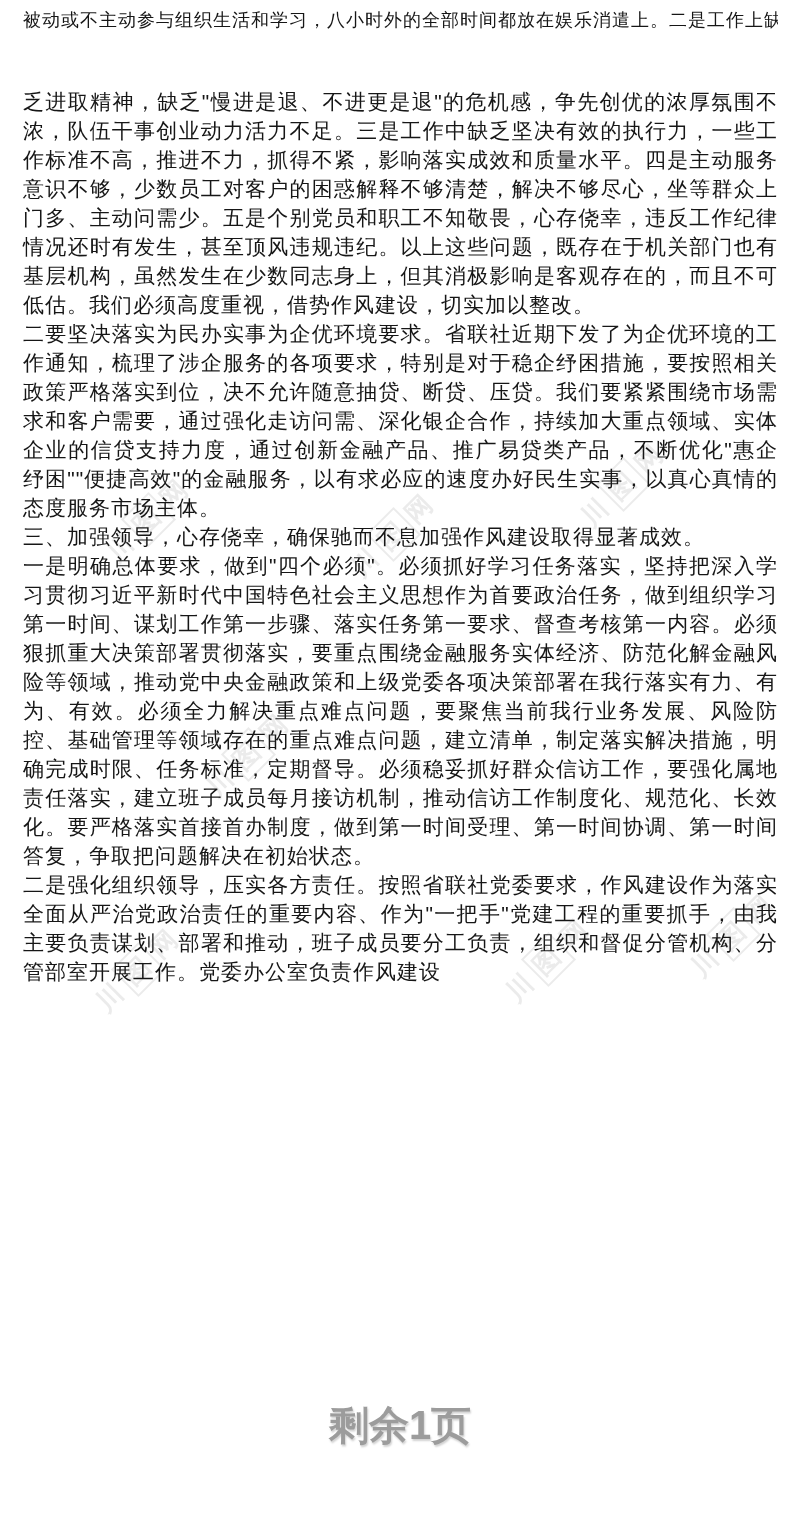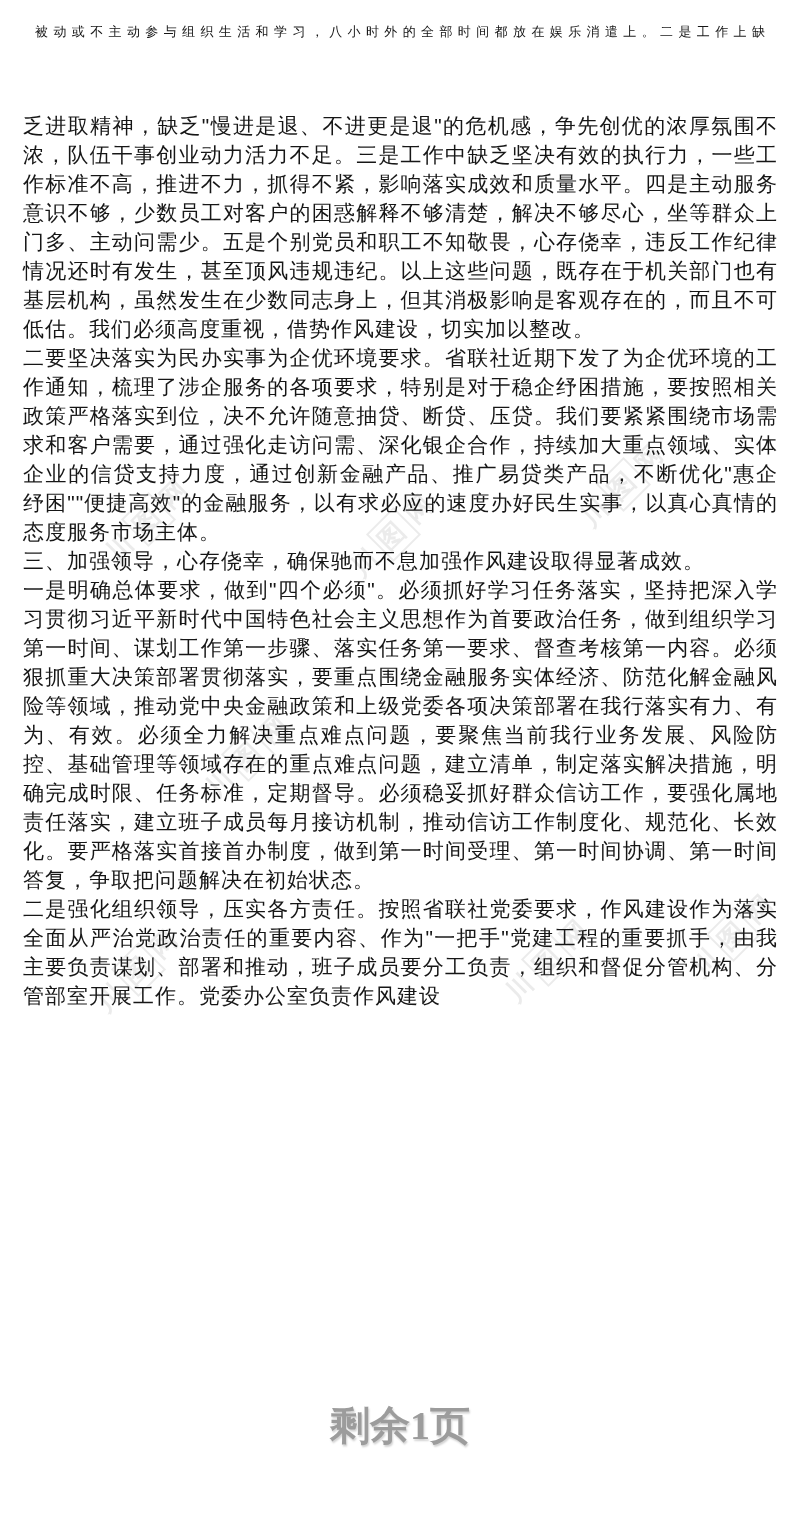--- a/index.html
+++ b/index.html
@@ -19,22 +19,22 @@
   }
   .para{
     margin:0;
     font-size:21px;
     line-height:29px;
     letter-spacing:1px;
     text-align:justify;
     word-break:break-all;
   }
   .fragment-line{
-    margin:12px;
-    font-size:13px;
+    margin:0;
+    font-size:18px;
     line-height:28px;
     letter-spacing:1px;
     text-align:justify;
     text-align-last:justify;
     word-break:break-all;
     white-space:nowrap;
     overflow:hidden;
   }
   .page-gap{
     height:53px;
@@ -61,21 +61,21 @@
   }
   .preview-footer{
     position:absolute;
     left:0;
     top:1398px;
     width:100%;
     display:flex;
     justify-content:center;
     gap:62px;
     z-index:3;
-    font-family:Liberation Serif, serif;
+    font-family:Liberation Sans, sans-serif;
     font-weight:bold;
     font-size:40px;
     color:#9c9c9c;
     text-shadow:1px 2px 2px rgba(0,0,0,0.18);
   }
 </style>
 </head>
 <body>
 
 <div class="page">

